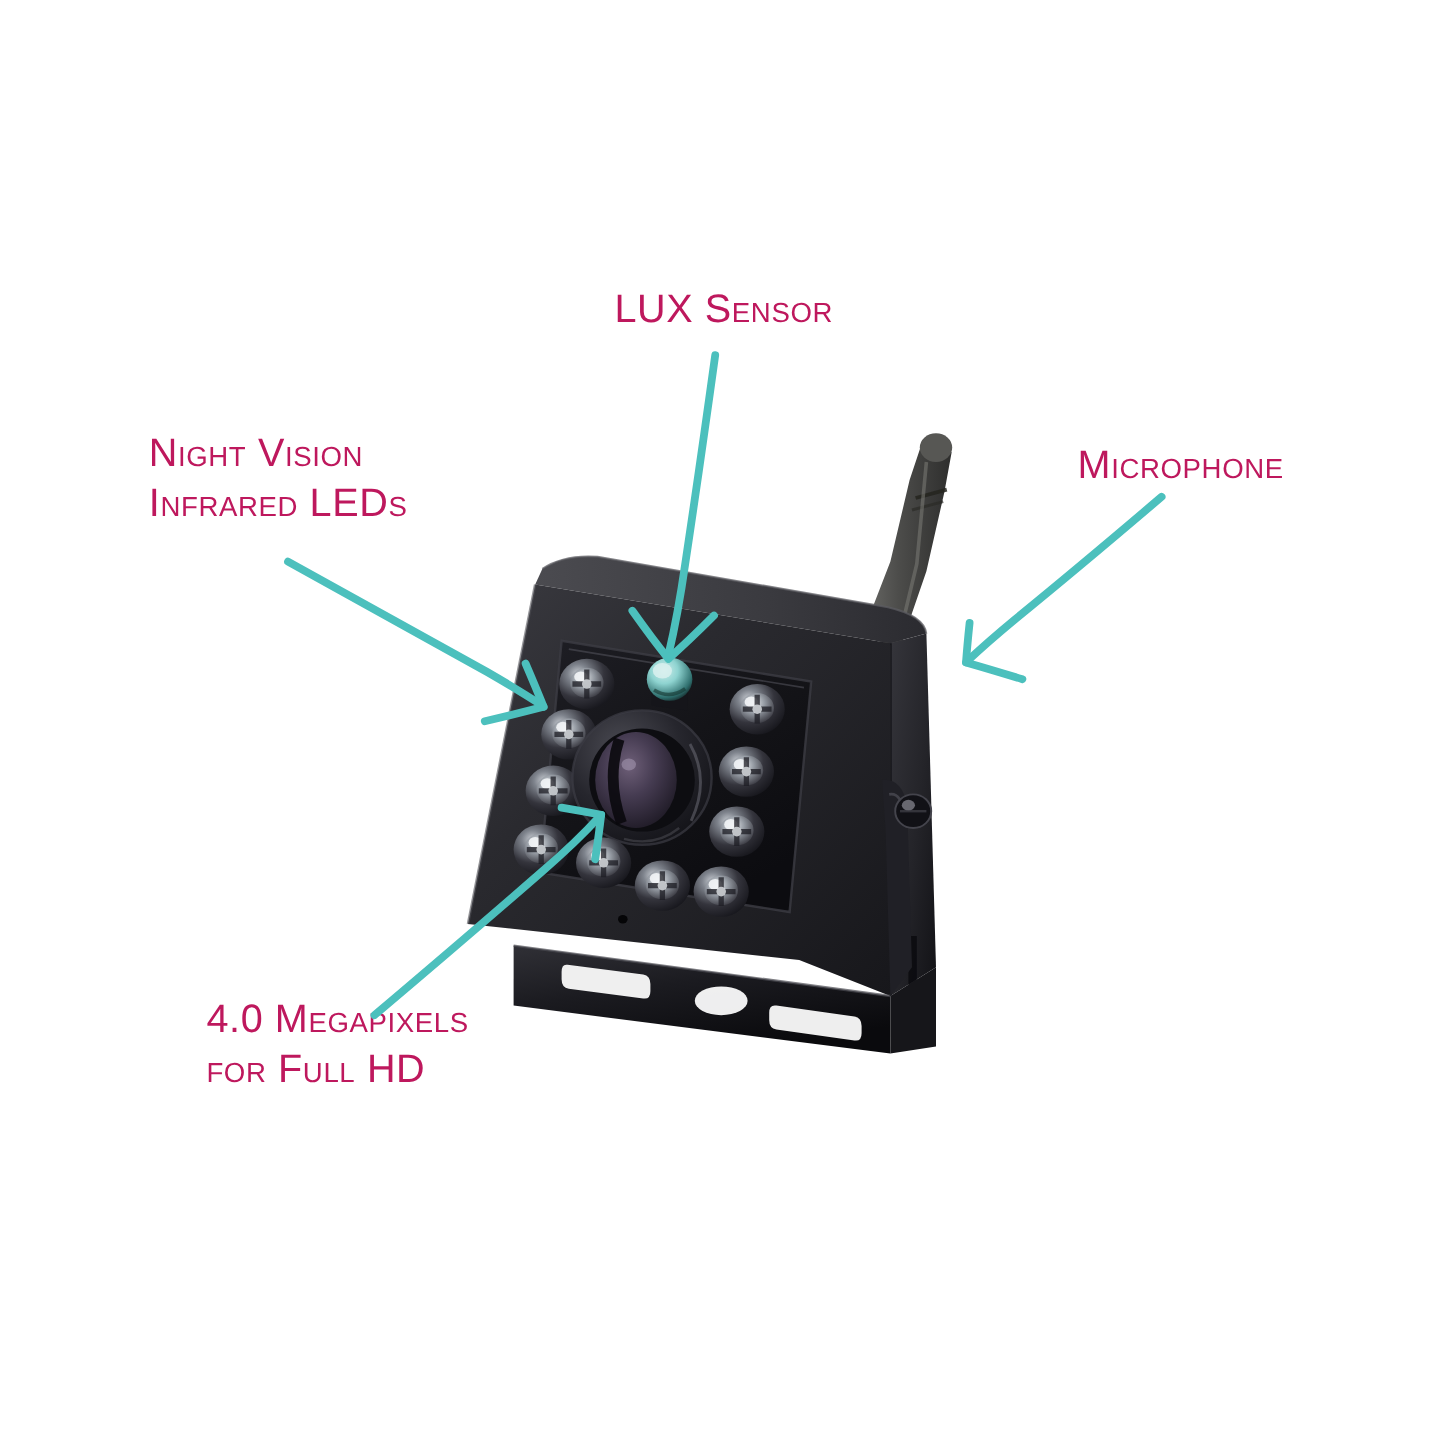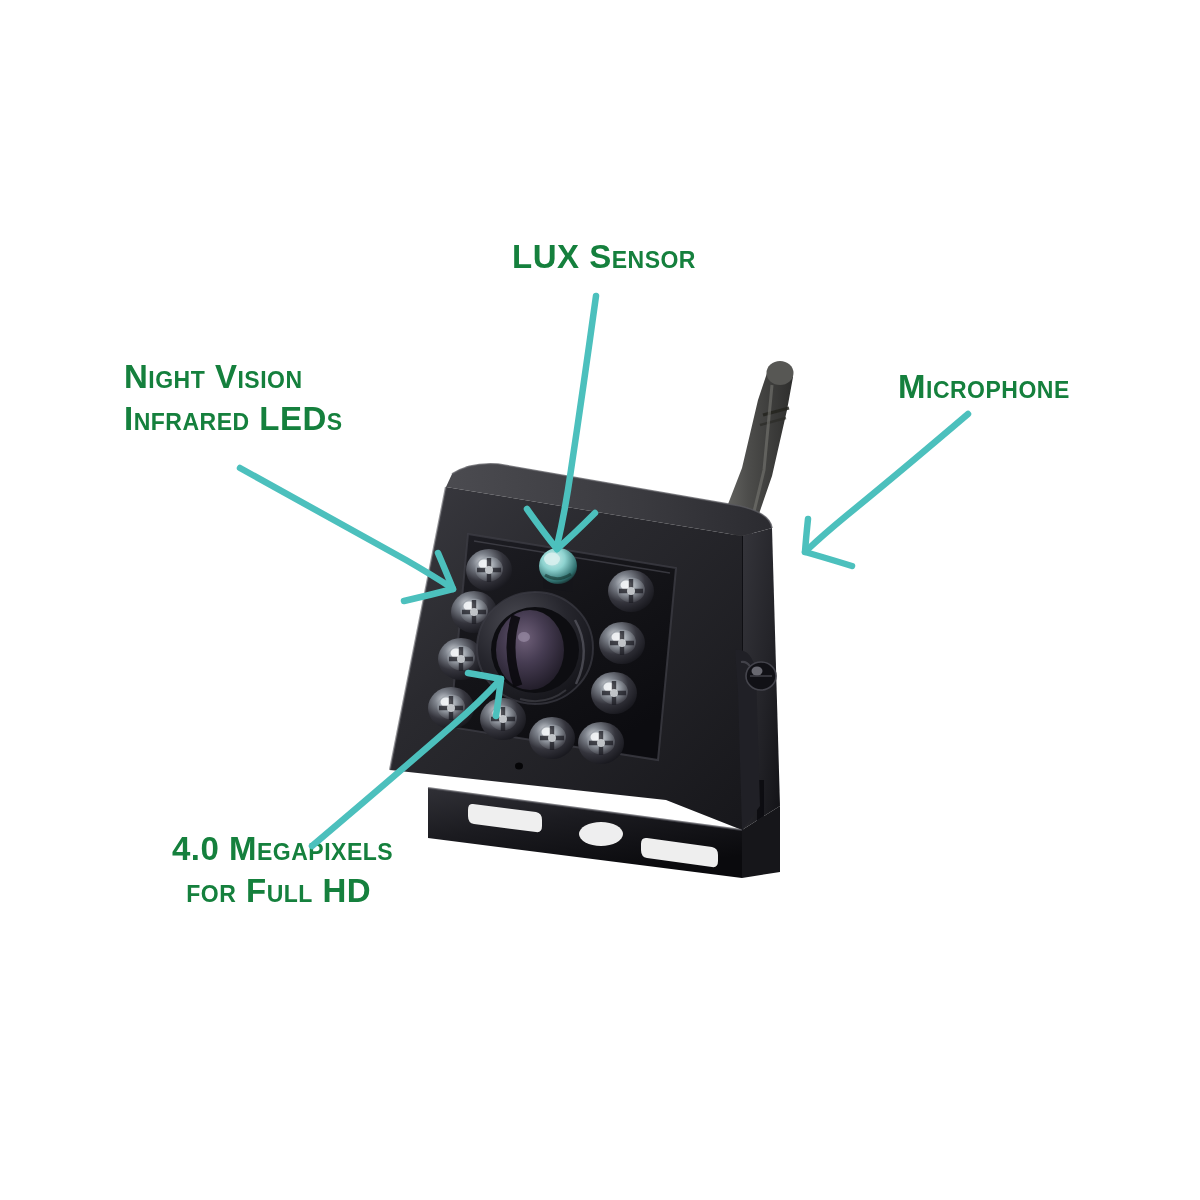--- a/index.html
+++ b/index.html
@@ -17,37 +17,37 @@
   #stage {
     position: relative;
     width: 1200px;
     height: 1200px;
     background: #ffffff;
   }
 
   
   .callout {
     position: absolute;
-    color: #15803d;
+    color: #be185d;
     font-family: "Liberation Sans", sans-serif;
-    font-weight: 700;
+    font-weight: 400;
     font-variant: small-caps;
     font-stretch: condensed;
     letter-spacing: 0.5px;
     line-height: 1.28;
     white-space: nowrap;
     user-select: none;
   }
   .callout .line { display: block; }
 
   #label-lux        { left: 512px;  top: 236px;  font-size: 33px; }
   #label-nightvision{ left: 124px;  top: 356px;  font-size: 33px; }
   #label-microphone { left: 898px;  top: 366px;  font-size: 33px; }
   #label-megapixels { left: 172px;  top: 828px;  font-size: 33px; }
-  #label-megapixels .line.l2 { text-align: right; padding-right: 22px; }
+  #label-megapixels .line.l2 { text-align: left; padding-right: 22px; }
 
   
   #arrow-layer, #camera-layer {
     position: absolute;
     left: 0; top: 0;
     width: 1200px;
     height: 1200px;
   }
   #arrow-layer { z-index: 6; pointer-events: none; }
   #camera-layer { z-index: 3; }

